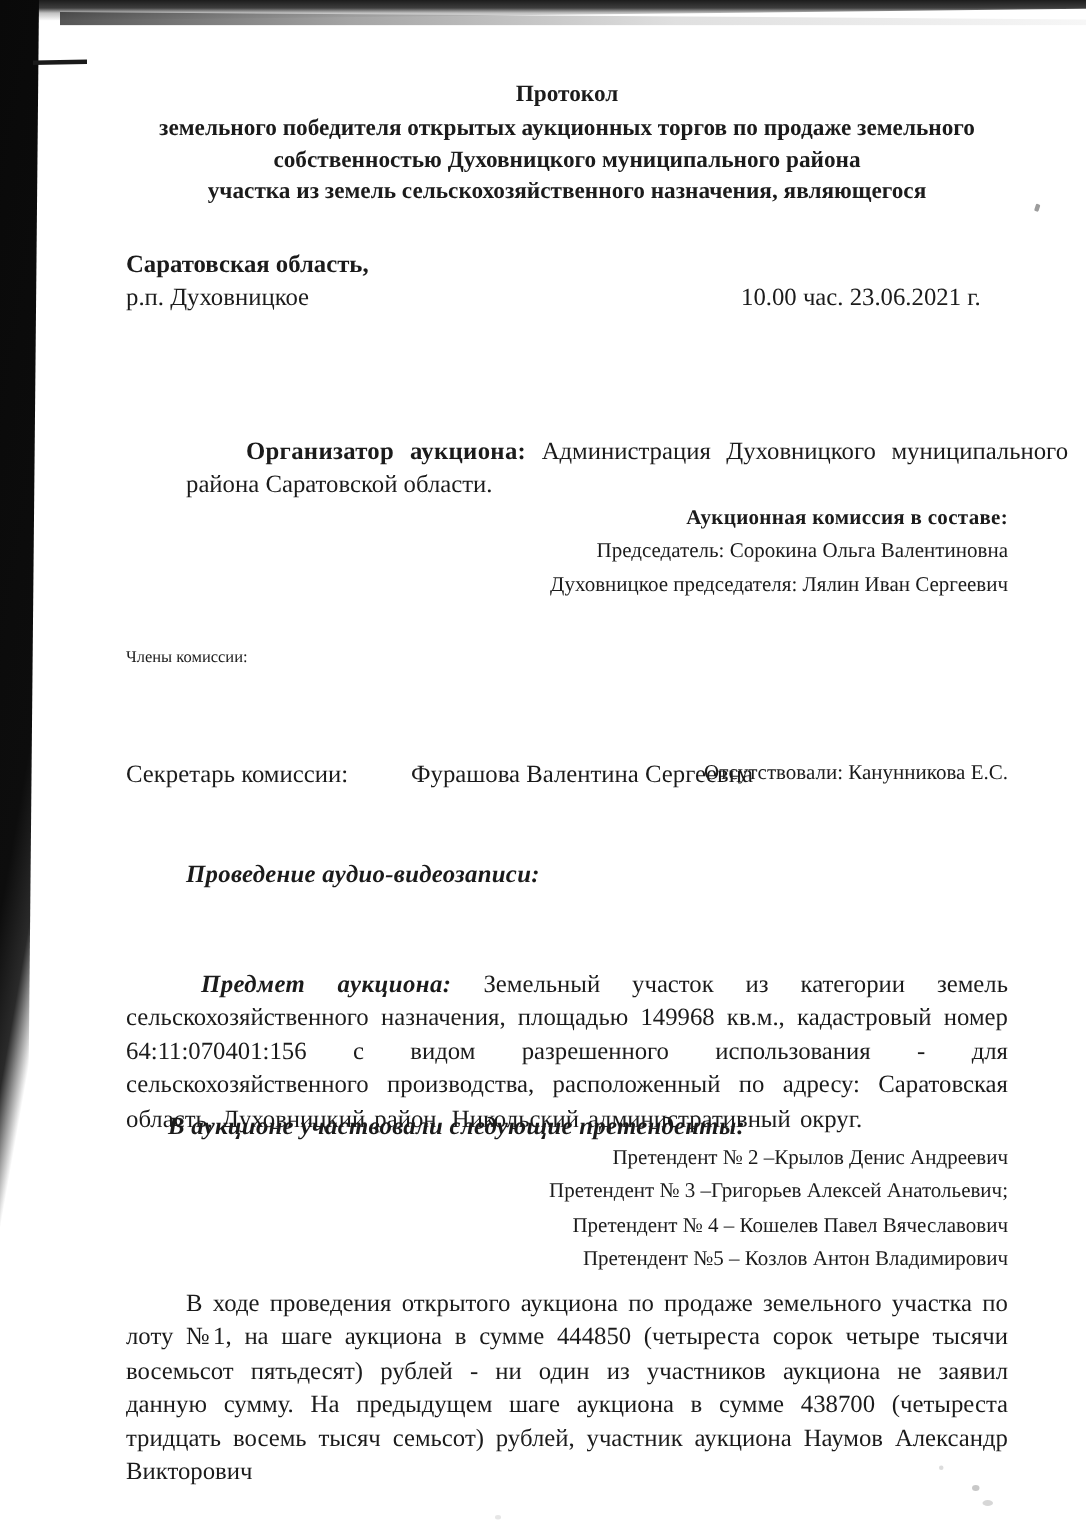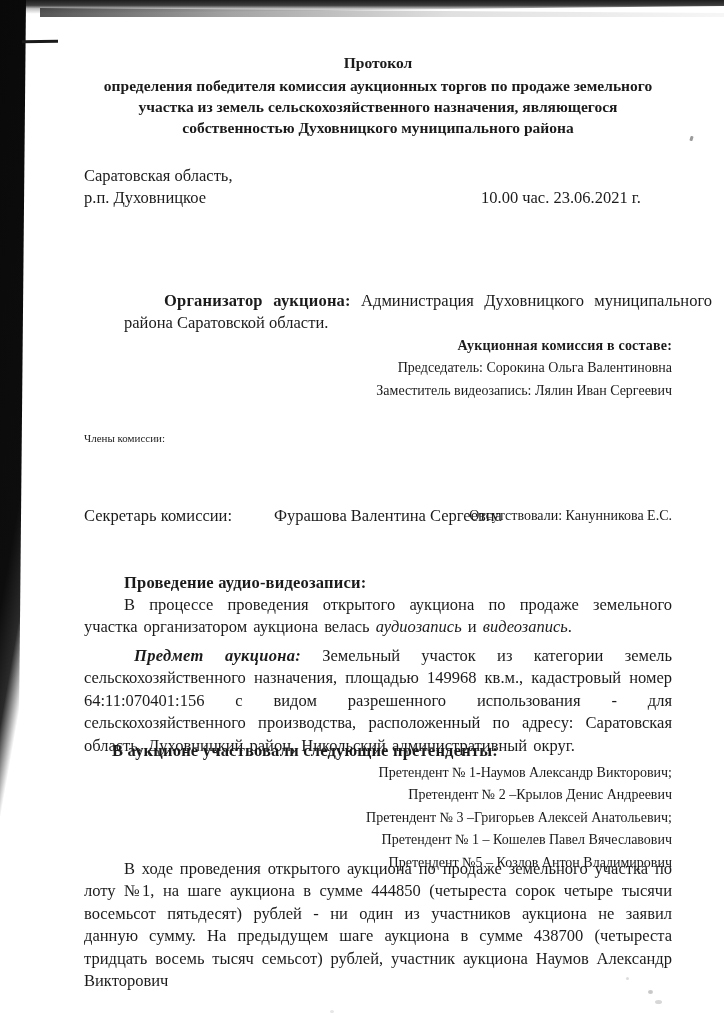--- a/index.html
+++ b/index.html
@@ -86,34 +86,34 @@
     font-size: 16.5px;
     line-height: 22px;
   }
   .hdr-row {
     position: relative;
     font-size: 16.5px;
     line-height: 22px;
   }
   .hdr-right {
     position: absolute;
-    left: 397px;
+    left: 410px;
     top: 0;
     white-space: nowrap;
   }
 
   p.par {
     margin: 0;
     font-size: 16.5px;
     line-height: 22.4px;
     text-align: justify;
     text-indent: 40px;
     text-justify: inter-word;
   }
-  p.par.noind { text-indent: 0; }
+  p.par.noind { text-indent: 0; font-style: italic; }
   p.flat {
     margin: 0;
     font-size: 14px;
     line-height: 22.4px;
     text-align: right;
   }
   b.lbl { font-weight: bold; letter-spacing: .2px; }
   i.it { font-style: italic; }
   b.bi { font-weight: bold; font-style: italic; letter-spacing: .3px; margin-top: 39px; }
 
@@ -144,74 +144,70 @@
   <div class="speck s1"></div>
   <div class="speck s2"></div>
   <div class="speck s3"></div>
   <div class="speck s4"></div>
   <div class="speck s5"></div>
 
   <div class="sheet">
 
     <div class="col ttl" style="top:52px;">
       <span class="t-main">Протокол</span>
-      <span class="t-sub">определения победителя комиссия аукционных торгов по продаже  земельного</span>
+      <span class="t-sub">земельного победителя открытых аукционных торгов по продаже  земельного</span>
+      <span class="t-sub">собственностью Духовницкого муниципального района</span>
       <span class="t-sub">участка из земель сельскохозяйственного  назначения, являющегося</span>
-      <span class="t-sub">собственностью Духовницкого муниципального района</span>
-    </div>
-
-    <div class="col hdr-left" style="top:165px;">Саратовская область,</div>
+    </div>
+
+    <div class="col hdr-left" style="top:165px;font-weight:bold;">Саратовская область,</div>
     <div class="col hdr-row" style="top:187px;">
       <span>р.п. Духовницкое</span>
       <span class="hdr-right">10.00 час.  23.06.2021 г.</span>
     </div>
 
 
     <div class="col" style="top:290px;margin-left:40px;">
       <p class="par"><b class="lbl">Организатор аукциона:</b><span> Администрация Духовницкого муниципального района Саратовской области.</span></p>
     </div>
 
     <div class="col" style="top:335px;">
       <p class="flat"><b class="lbl spaced">Аукционная комиссия в составе:</b></p>
       <p class="flat">Председатель: Сорокина Ольга Валентиновна</p>
-      <p class="flat">Заместитель видеозапись: Лялин Иван Сергеевич</p>
+      <p class="flat">Духовницкое председателя: Лялин Иван Сергеевич</p>
     </div>
 
     <div class="col members" style="top:405px;">
       <span class="mlabel">Члены комиссии:</span>
     </div>
 
     <div class="col secrow" style="top:483px;">
       <span>Секретарь комиссии:</span>
       <span class="sname">Фурашова Валентина Сергеевна</span>
     </div>
     <div class="col" style="top:505px;">
       <p class="flat">Отсутствовали: Канунникова Е.С.</p>
     </div>
 
 
     <div class="col" style="top:572px;">
       <p class="par noind" style="text-indent:40px;"><b class="lbl">Проведение аудио-видеозаписи:</b></p>
     </div>
-    <div class="col" style="top:594px;">
-      <p class="par wide-just"><span>В процессе проведения открытого аукциона по продаже земельного участка организатором аукциона  велась </span><i class="it">аудиозапись</i><span> и </span><i class="it">видеозапись</i><span>.</span></p>
-    </div>
 
     <div class="col" style="top:645px;">
       <p class="par wide-just" style="text-indent:50px;"><b class="bi">Предмет   аукциона:</b><span> Земельный  участок  из  категории  земель сельскохозяйственного назначения, площадью 149968 кв.м., кадастровый номер 64:11:070401:156 с видом  разрешенного использования - для сельскохозяйственного производства,  расположенный по адресу: Саратовская область, Духовницкий район, Никольский административный округ.</span></p>
     </div>
 
     <div class="col" style="top:740px;">
       <p class="par noind" style="text-indent:28px;"><b class="lbl">В аукционе участвовали  следующие претенденты:</b></p>
     </div>
     <div class="col" style="top:762px;">
-      <p class="flat">Претендент № 1-Наумов Александр Викторович;</p>
       <p class="flat">Претендент № 2 –Крылов Денис Андреевич</p>
       <p class="flat">Претендент № 3 –Григорьев Алексей Анатольевич;</p>
-      <p class="flat">Претендент № 1 – Кошелев Павел Вячеславович</p>
+      <p class="flat">Претендент № 4 – Кошелев Павел Вячеславович</p>
       <p class="flat">Претендент  №5 – Козлов Антон Владимирович</p>
     </div>
 
     <div class="col" style="top:858px;">
       <p class="par wide-just">В ходе проведения открытого аукциона по продаже земельного участка по лоту №1, на шаге аукциона  в сумме 444850 (четыреста сорок четыре тысячи  восемьсот пятьдесят) рублей  - ни один из участников аукциона не  заявил данную сумму. На предыдущем шаге аукциона в   сумме 438700 (четыреста тридцать восемь тысяч семьсот)  рублей,   участник     аукциона  Наумов   Александр   Викторович</p>
     </div>
 
   </div>
 </div>
 

